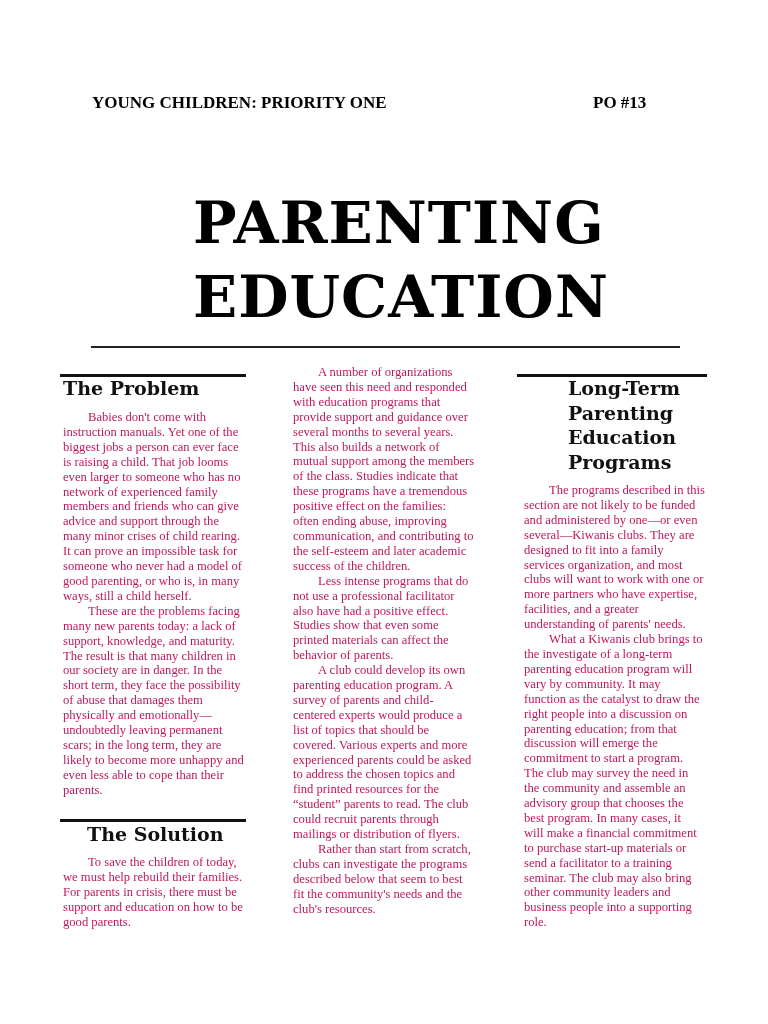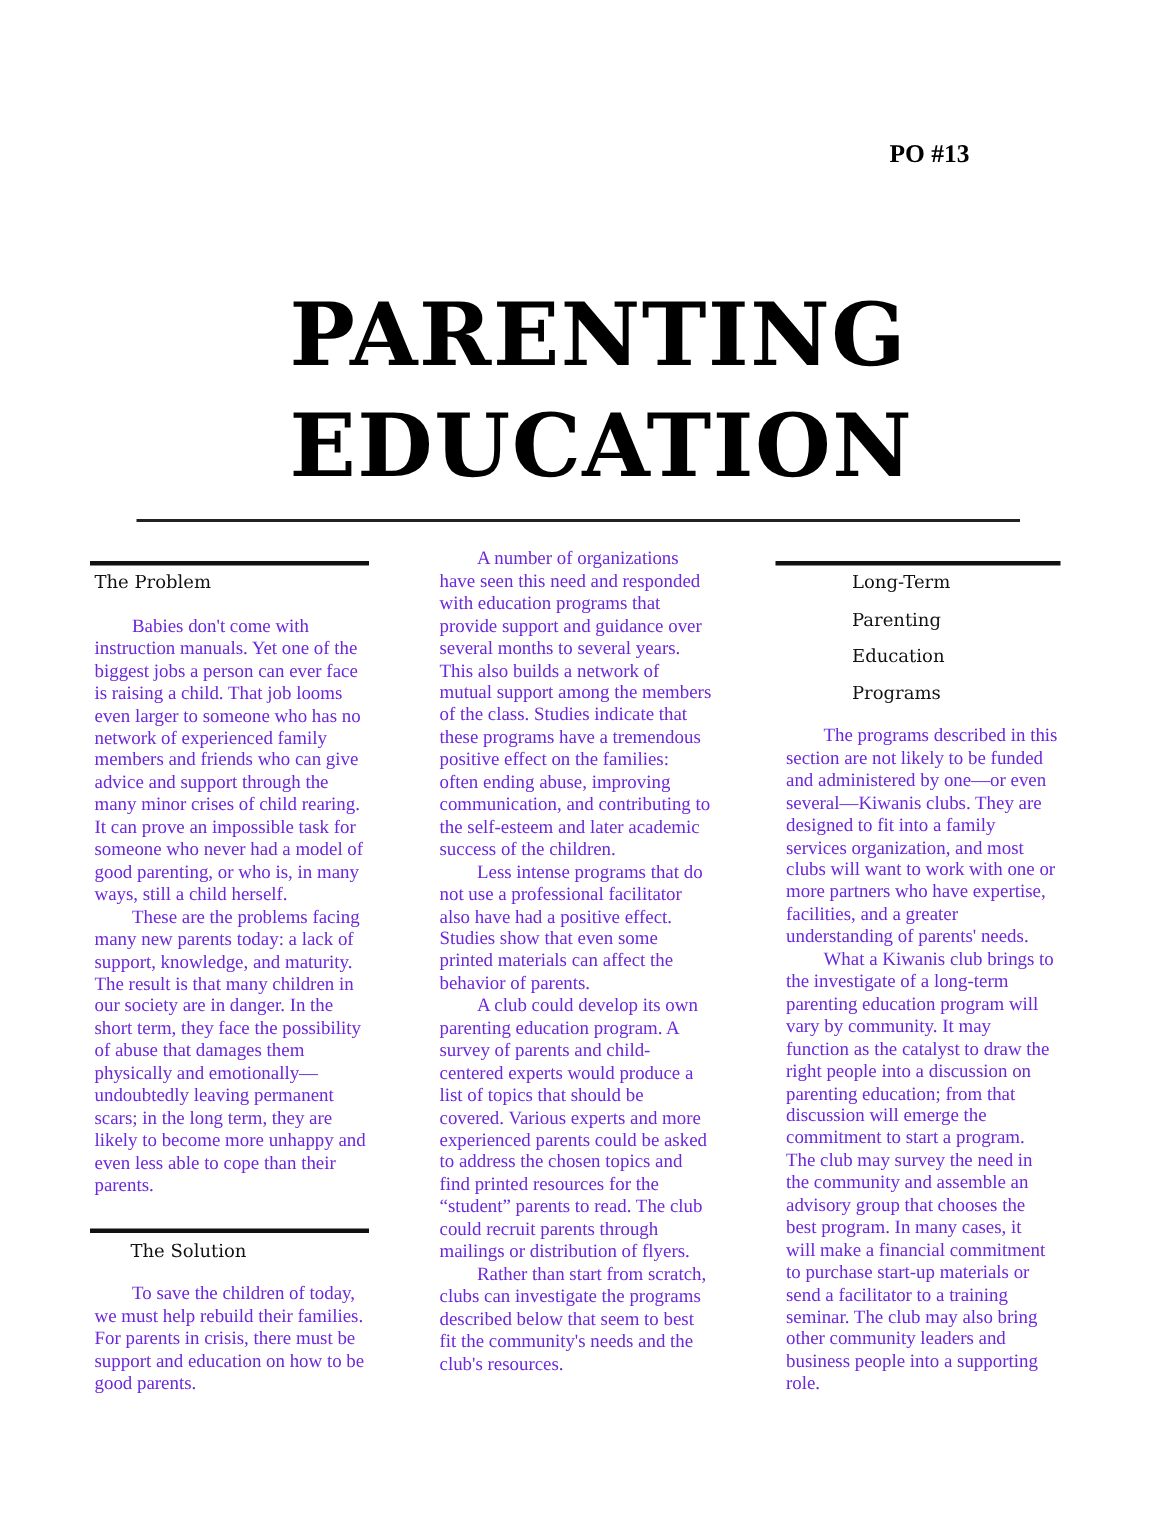--- a/index.html
+++ b/index.html
@@ -2,30 +2,31 @@
 <html><head>
 <meta charset="utf-8">
 <style>
   html, body { margin: 0; padding: 0; background: #ffffff; }
   body { width: 768px; height: 1024px; position: relative; overflow: hidden; color: #111; }
   .hdr { position: absolute; font-family: "Liberation Serif", serif; font-weight: bold; font-size: 17px; line-height: 20px; color: #000; }
   .hdr-left { left: 92px; top: 93px; }
   .hdr-right { left: 593px; top: 93px; }
   .title { position: absolute; left: 193px; top: 186px; font-family: "DejaVu Serif", serif; font-weight: bold; font-size: 58px; line-height: 74px; color: #000; letter-spacing: 1px; }
   .title-rule { position: absolute; left: 91px; top: 346px; width: 589px; height: 2px; background: #222; }
-  .col { position: absolute; font-family: "Liberation Serif", serif; font-size: 12.6px; line-height: 14.9px; color: #6d28d9; }
+  .col { position: absolute; font-family: "Liberation Serif", serif; font-size: 12.6px; line-height: 14.9px; color: #be185d; }
   .col .ln { display: block; white-space: nowrap; }
   .col .ind { padding-left: 25px; }
   .sec-rule { position: absolute; height: 3px; background: #111; }
-  .sec-head { position: absolute; font-family: "DejaVu Serif", serif; font-weight: normal; font-size: 12px; line-height: 24.5px; color: #111; white-space: nowrap; }
+  .sec-head { position: absolute; font-family: "DejaVu Serif", serif; font-weight: bold; font-size: 19px; line-height: 24.5px; color: #111; white-space: nowrap; }
 </style>
 </head>
 <body>
 
 <div class="hdr hdr-left">
+  <div>YOUNG CHILDREN: PRIORITY ONE</div>
 </div>
 <div class="hdr hdr-right">PO #13</div>
 
 <div class="title">
   <div>PARENTING</div>
   <div>EDUCATION</div>
 </div>
 <div class="title-rule"></div>
 
 <div class="sec-rule" style="left:60px; top:374px; width:186px;"></div>

